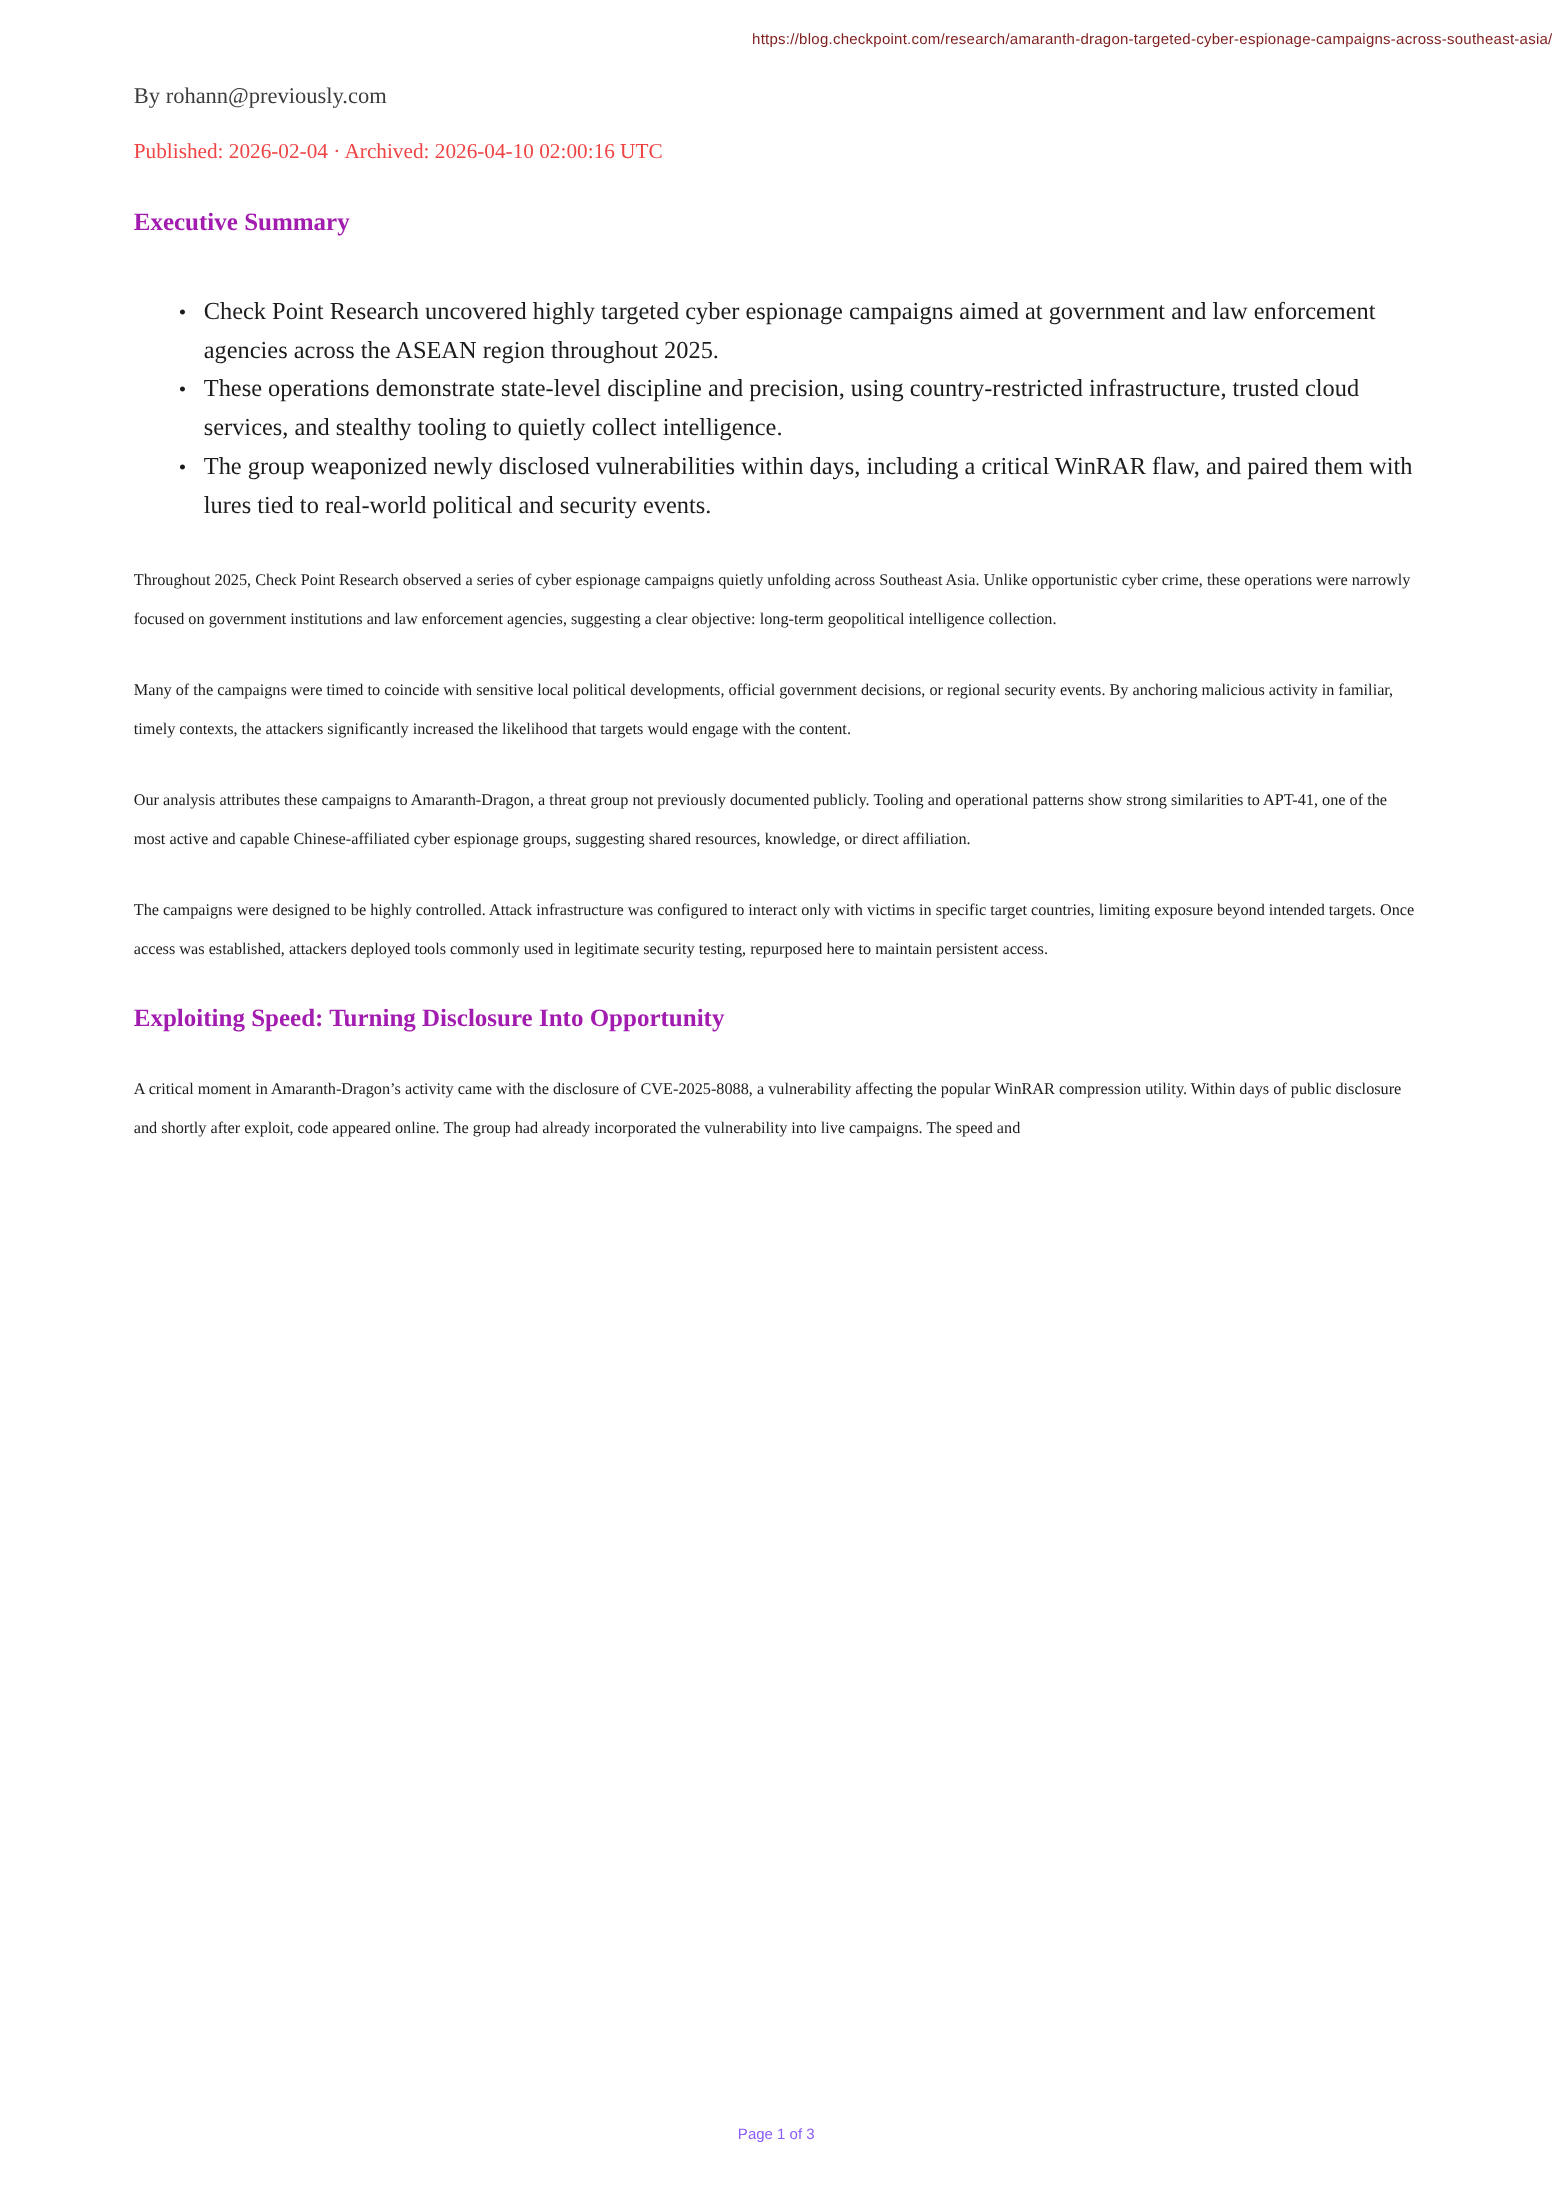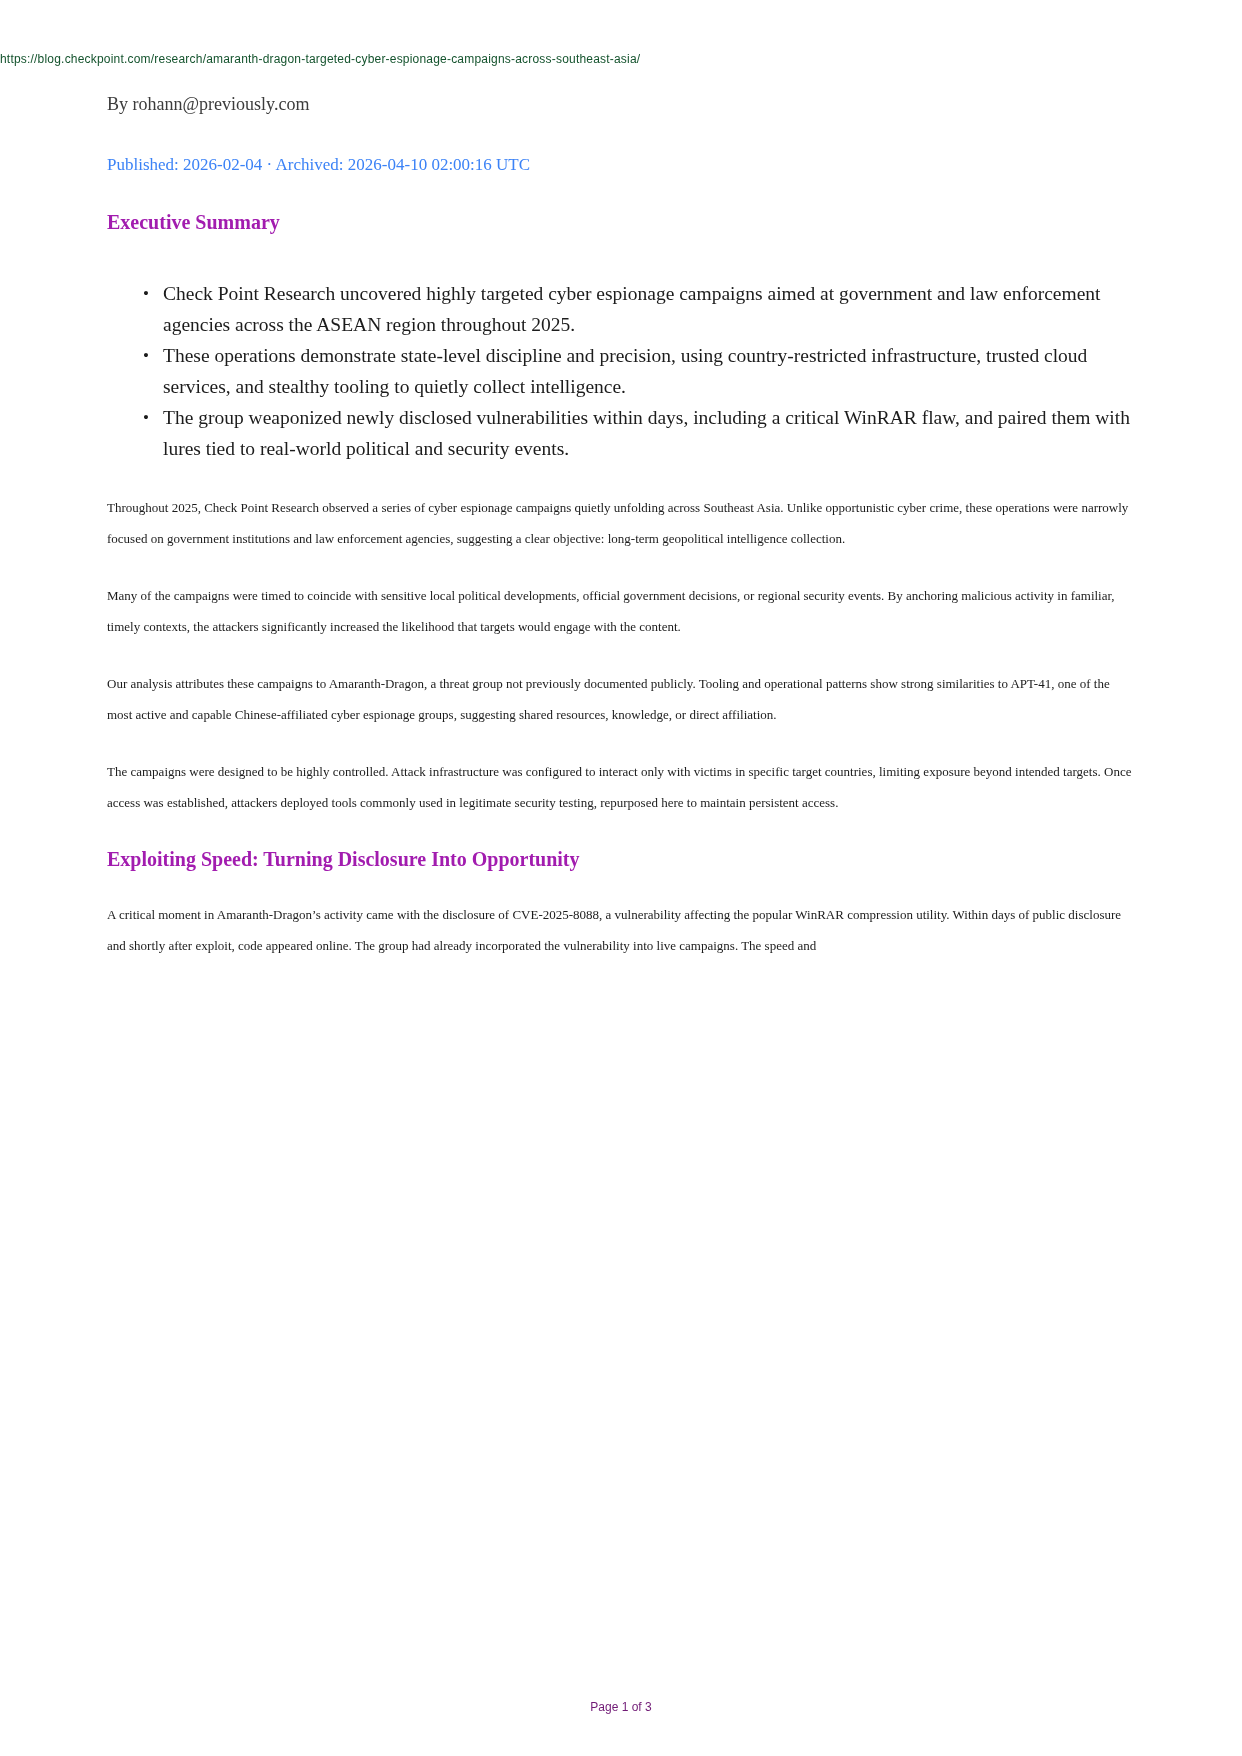--- a/index.html
+++ b/index.html
@@ -10,46 +10,45 @@
   body {
     width: 1242px;
     height: 1756px;
     position: relative;
     font-family: "Liberation Serif", "DejaVu Serif", serif;
     color: #1a1a1a;
     overflow: hidden;
   }
   .url-header {
     padding-top: 24px;
-    text-align: left;
+    text-align: right;
     font-family: "Liberation Sans", "DejaVu Sans", sans-serif;
     font-size: 12px;
     letter-spacing: 0.2px;
-    color: #14532d;
-    margin-top: 28px;
+    color: #7f1d1d;
   }
   .article {
     margin: 0 107px;
   }
   .article-title {
     margin: 150px 0 0 0;
     font-size: 31px;
     line-height: 1.2;
     font-weight: bold;
     color: #111111;
   }
   .byline {
     margin-top: 28px;
     font-size: 18px;
     color: #3c3c3c;
   }
   .published-meta {
-    margin-top: 40px;
+    margin-top: 24px;
     font-size: 17px;
-    color: #3b82f6;
+    color: #ef4444;
   }
   .section-heading {
     margin: 30px 0 0 0;
     font-size: 20px;
     font-weight: bold;
     color: #a21caf;
   }
   .section-heading.first {
     margin-top: 36px;
   }
@@ -82,21 +81,21 @@
     margin-top: 28px;
   }
   .page-footer {
     position: absolute;
     top: 1700px;
     left: 0;
     width: 100%;
     text-align: center;
     font-family: "Liberation Sans", "DejaVu Sans", sans-serif;
     font-size: 12px;
-    color: #701a75;
+    color: #8b5cf6;
   }
 </style>
 </head>
 <body>
 
 <header class="url-header">https://blog.checkpoint.com/research/amaranth-dragon-targeted-cyber-espionage-campaigns-across-southeast-asia/</header>
 
 <main class="article">
 
 

